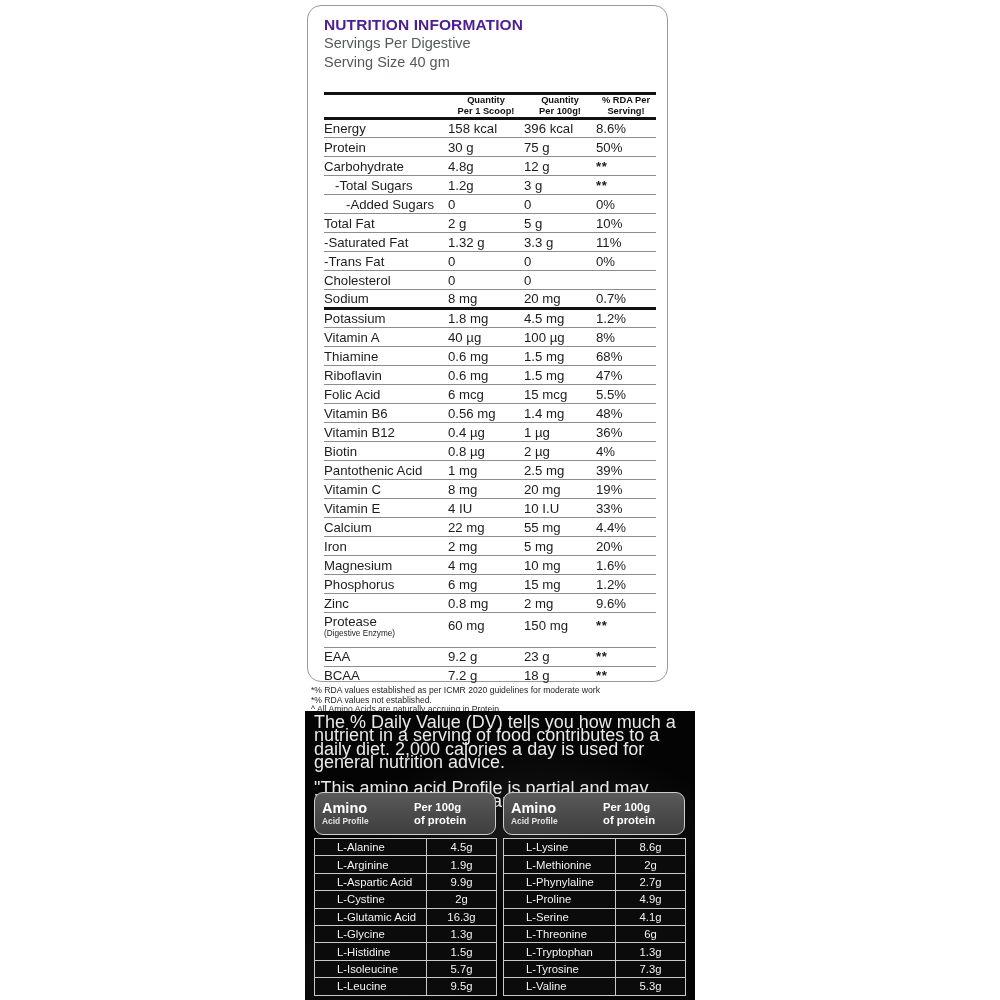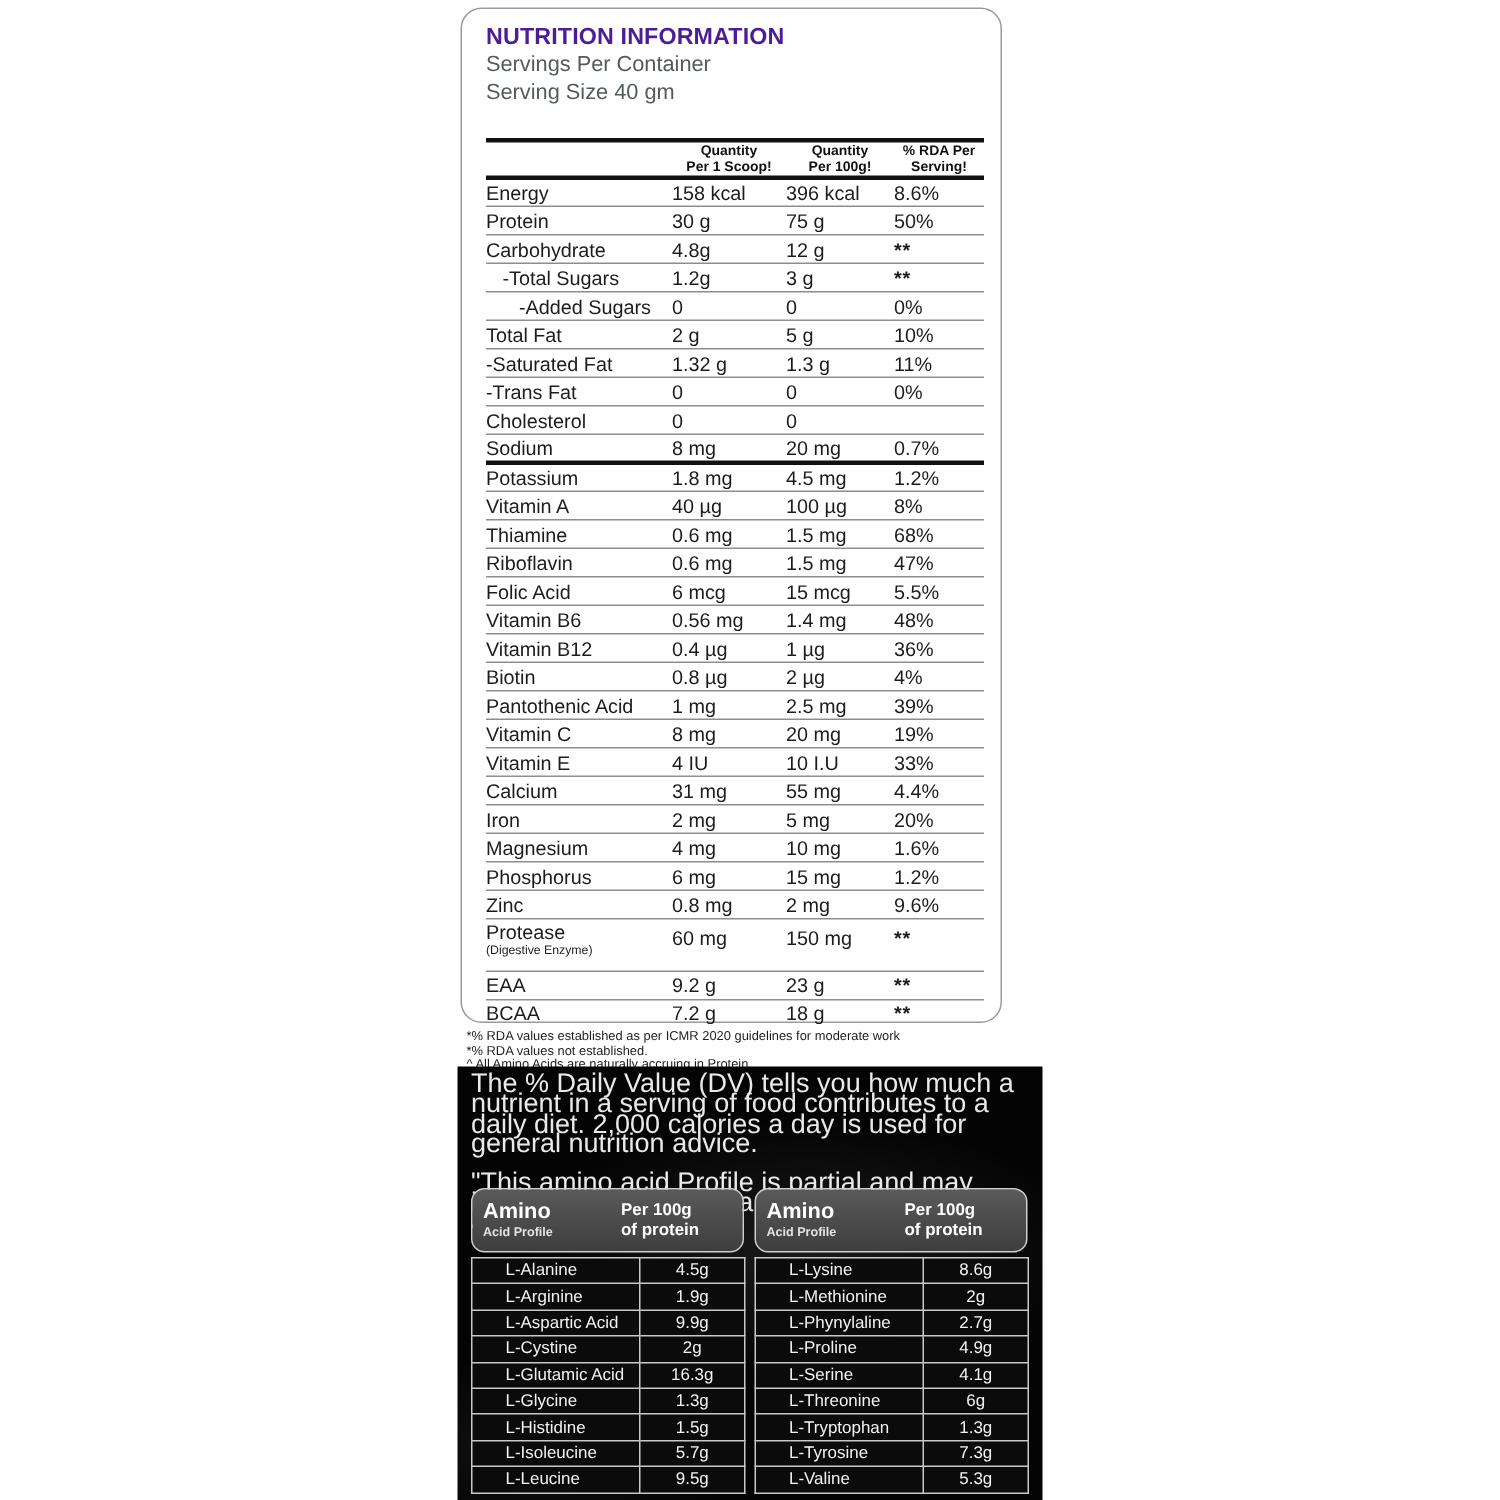--- a/index.html
+++ b/index.html
@@ -112,21 +112,21 @@
   table.aa td.aa-n { width: 112px; padding-left: 22px; white-space: nowrap; }
   table.aa td.aa-v { width: 70px; text-align: center; }
 </style>
 </head>
 <body>
 
 <div id="root">
 
   <div class="nutri-card">
     <div class="nf-title">NUTRITION INFORMATION</div>
-    <div class="nf-sub">Servings Per Container</div>
+    <div class="nf-sub">Servings Per Digestive</div>
     <div class="nf-sub">Serving Size 40 gm</div>
 
     <table class="nf">
       <colgroup>
         <col class="col-name">
           <col class="col-scoop">
           <col class="col-100">
           <col class="col-rda">
       </colgroup>
       <thead>
@@ -182,21 +182,21 @@
           </tr>
           <tr>
             <td class="cell-name">Total Fat</td>
             <td class="cell-val">2 g</td>
             <td class="cell-val">5 g</td>
             <td class="cell-rda">10%</td>
           </tr>
           <tr>
             <td class="cell-name">-Saturated Fat</td>
             <td class="cell-val">1.32 g</td>
-            <td class="cell-val">1.3 g</td>
+            <td class="cell-val">3.3 g</td>
             <td class="cell-rda">11%</td>
           </tr>
           <tr>
             <td class="cell-name">-Trans Fat</td>
             <td class="cell-val">0</td>
             <td class="cell-val">0</td>
             <td class="cell-rda">0%</td>
           </tr>
           <tr>
             <td class="cell-name">Cholesterol</td>
@@ -271,21 +271,21 @@
             <td class="cell-rda">19%</td>
           </tr>
           <tr>
             <td class="cell-name">Vitamin E</td>
             <td class="cell-val">4 IU</td>
             <td class="cell-val">10 I.U</td>
             <td class="cell-rda">33%</td>
           </tr>
           <tr>
             <td class="cell-name">Calcium</td>
-            <td class="cell-val">31 mg</td>
+            <td class="cell-val">22 mg</td>
             <td class="cell-val">55 mg</td>
             <td class="cell-rda">4.4%</td>
           </tr>
           <tr>
             <td class="cell-name">Iron</td>
             <td class="cell-val">2 mg</td>
             <td class="cell-val">5 mg</td>
             <td class="cell-rda">20%</td>
           </tr>
           <tr>

